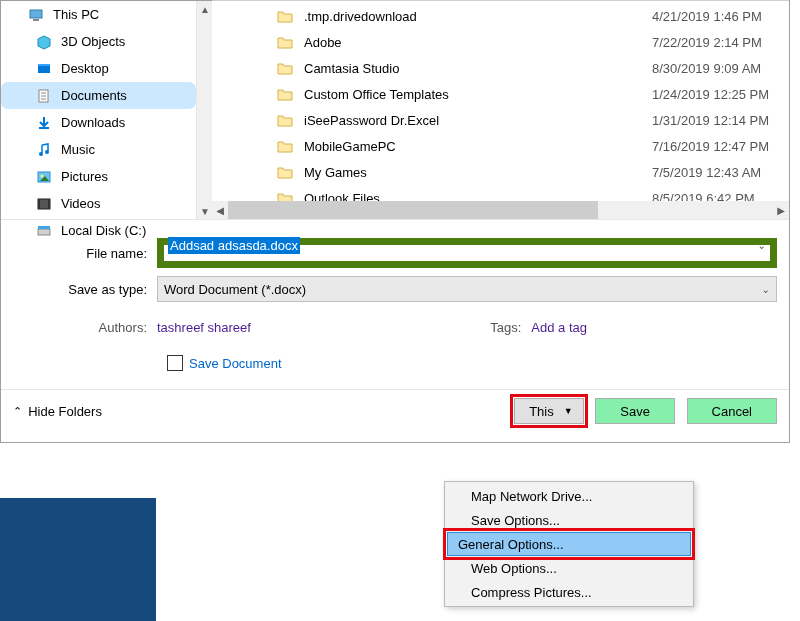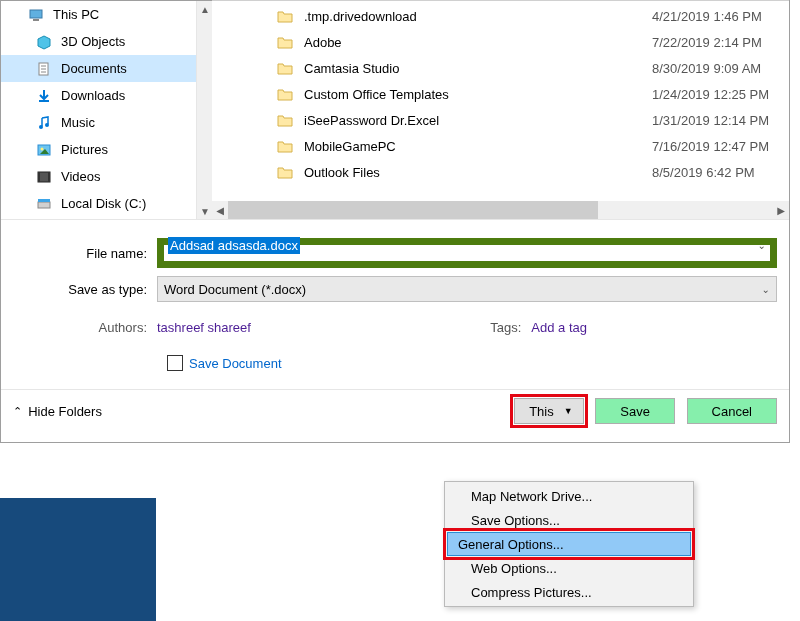--- a/index.html
+++ b/index.html
@@ -18,21 +18,21 @@
     position:absolute; left:0; top:0; width:790px;
     border:1px solid #9e9e9e; background:#fff;
   }
   
   .browse-area { display:flex; height:218px; }
   .nav-tree { width:195px; background:#fff; padding-top:0; }
   .tree-item {
     display:flex; align-items:center; height:27px;
     padding-left:34px; gap:8px; cursor:default;
   }
-  .tree-item.selected { background:#cce8ff; }
+  .tree-item.selected { background:#cce8ff;border-radius:7px; }
   .tree-item .ticon { width:18px; display:flex; justify-content:center; }
   .tree-item.indent { padding-left:26px; }
   .tree-item.indent2 { padding-left:34px; }
   .tree-scroll {
     width:16px; display:flex; flex-direction:column;
     background:#f0f0f0; border-left:1px solid #e6e6e6;
   }
   .tree-scroll .arrow, .hsb .arrow {
     height:16px; width:16px; display:flex; align-items:center;
     justify-content:center; color:#606060; font-size:10px;
@@ -144,20 +144,29 @@
         <span>This PC</span>
       </div>
       <div class="tree-item indent2">
         <span class="ticon">
           <svg width="16" height="16">
               <polygon points="8,2 14,5 14,12 8,15 2,12 2,5" fill="#4fc3e8" stroke="#1a8fb5"></polygon>
             </svg>
         </span>
         <span>3D Objects</span>
       </div>
+      <div class="tree-item indent2">
+        <span class="ticon">
+          <svg width="16" height="16">
+              <rect x="2" y="3" width="12" height="9" fill="#0078d7"></rect>
+              <rect x="2" y="3" width="12" height="2" fill="#35a0ff"></rect>
+            </svg>
+        </span>
+        <span>Desktop</span>
+      </div>
       <div class="tree-item indent2 selected">
         <span class="ticon">
           <svg width="16" height="16">
               <rect x="3" y="2" width="9" height="12" fill="#fff" stroke="#888"></rect>
               <line x1="5" y1="5" x2="10" y2="5" stroke="#888"></line>
               <line x1="5" y1="8" x2="10" y2="8" stroke="#888"></line>
               <line x1="5" y1="11" x2="10" y2="11" stroke="#888"></line>
             </svg>
         </span>
         <span>Documents</span>
@@ -272,20 +281,29 @@
           <span class="fdate">1/31/2019 12:14 PM</span>
         </div>
         <div class="file-row">
           <span class="ficon">
               <svg width="16" height="14">
                 <path d="M1 3h5l1 2h8v8H1z" fill="#ffe9a6" stroke="#d6b24c"></path>
               </svg>
             </span>
           <span class="fname">MobileGamePC</span>
           <span class="fdate">7/16/2019 12:47 PM</span>
+        </div>
+        <div class="file-row">
+          <span class="ficon">
+              <svg width="16" height="14">
+                <path d="M1 3h5l1 2h8v8H1z" fill="#ffe9a6" stroke="#d6b24c"></path>
+              </svg>
+            </span>
+          <span class="fname">My Games</span>
+          <span class="fdate">7/5/2019 12:43 AM</span>
         </div>
         <div class="file-row">
           <span class="ficon">
               <svg width="16" height="14">
                 <path d="M1 3h5l1 2h8v8H1z" fill="#ffe9a6" stroke="#d6b24c"></path>
               </svg>
             </span>
           <span class="fname">Outlook Files</span>
           <span class="fdate">8/5/2019 6:42 PM</span>
         </div>

